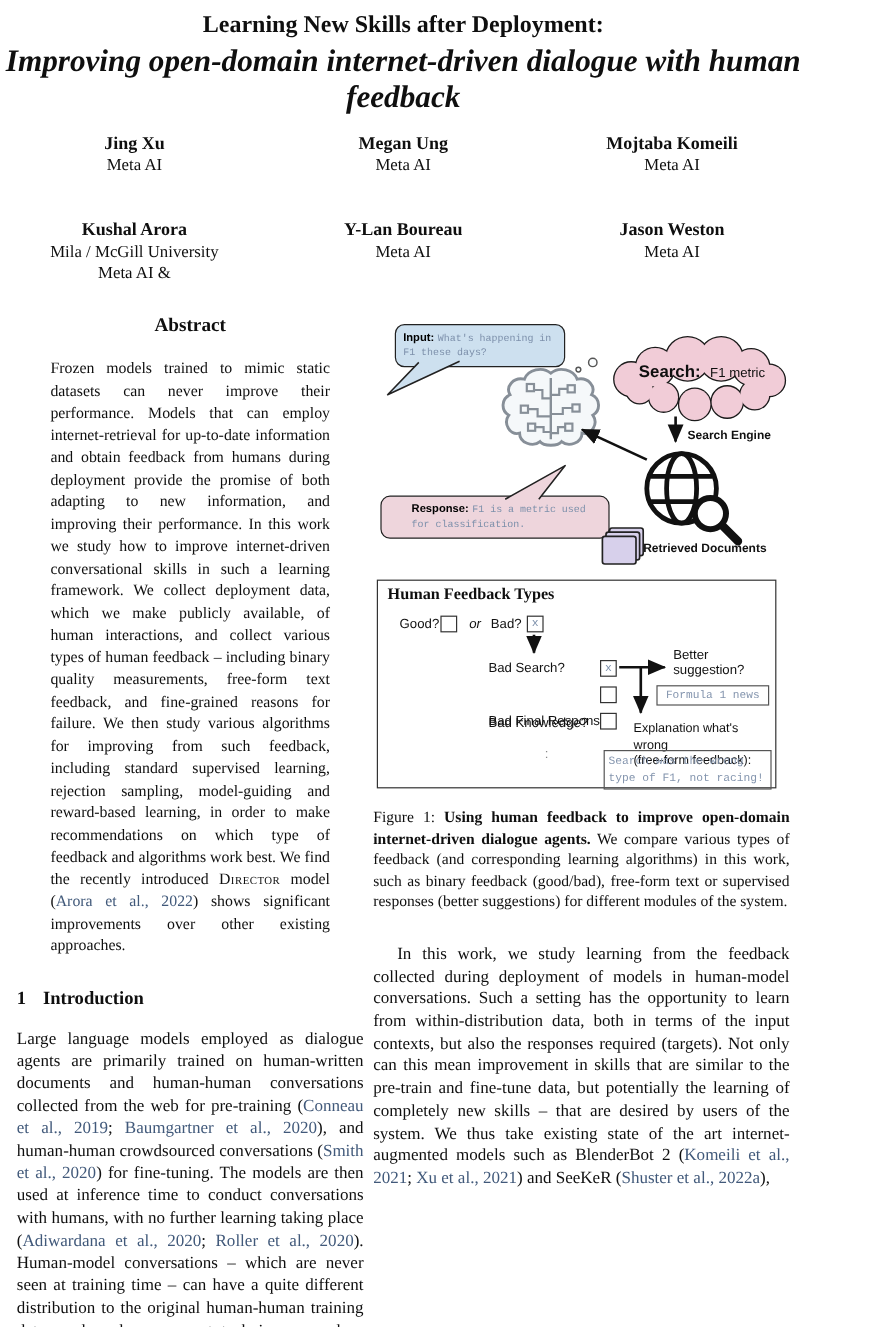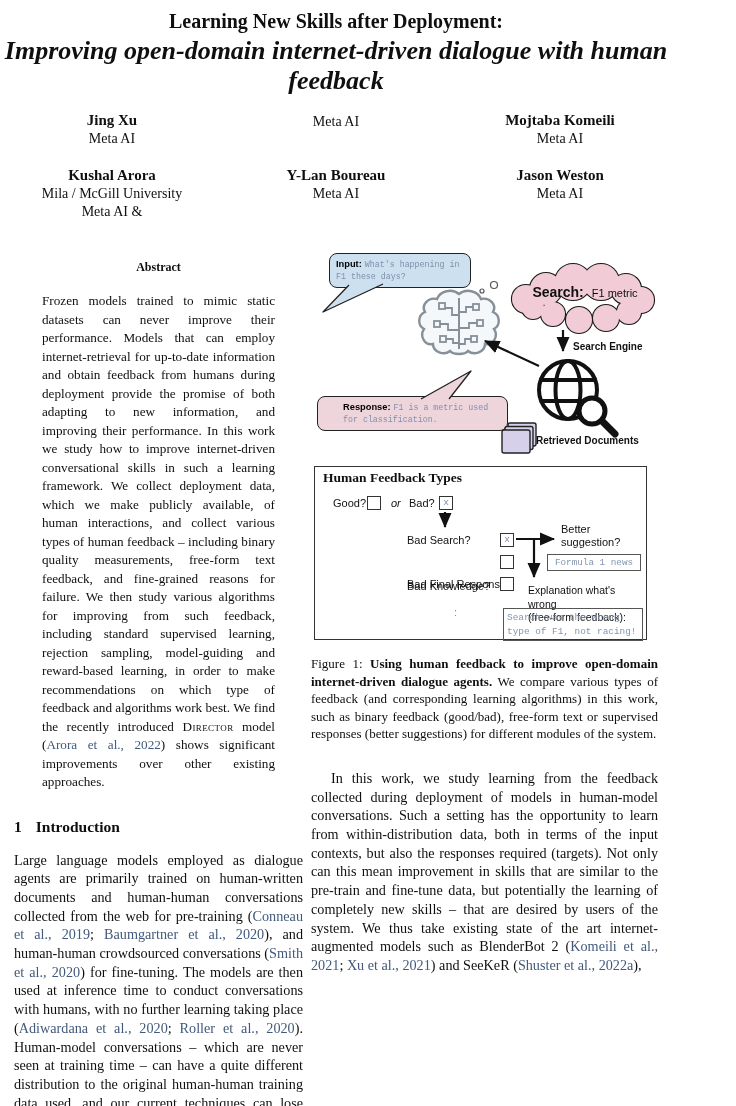--- a/index.html
+++ b/index.html
@@ -1,26 +1,26 @@
 <!DOCTYPE html>
 <html><head>
 <meta charset="utf-8">
 <style>
   html,body{margin:0;padding:0;background:#fff;}
   .page{position:relative;width:672px;height:1106px;overflow:hidden;background:#fff;
         color:#0f0f0f;font-family:"Liberation Serif",serif;}
   .title1{text-align:center;font-size:20px;font-weight:bold;margin-top:10px;}
   .title2{text-align:center;font-size:26px;font-weight:bold;font-style:italic;margin-top:3px;}
-  .authors{display:grid;grid-template-columns:1fr 1fr 1fr;row-gap:20px;margin-top:16px;text-align:center;}
+  .authors{display:grid;grid-template-columns:1fr 1fr 1fr;row-gap:37px;margin-top:16px;text-align:center;}
   .author .name{font-weight:bold;font-size:15px;}
   .author .affil{font-size:14px;margin-top:2px;}
   .cols{display:flex;margin-top:24px;padding:0 14px;gap:8px;}
   .col-left{width:352px;}
   .col-right{width:347px;}
-  .abs-head{text-align:center;font-weight:bold;font-size:12px;margin-top:16px;}
+  .abs-head{text-align:center;font-weight:bold;font-size:16px;margin-top:2px;}
   .abs-body{margin:17px 28px 0;font-size:13.2px;line-height:18.5px;text-align:justify;}
   .sec-head{margin-top:26px;font-size:15.5px;font-weight:bold;}
   .sec-num{margin-right:14px;}
   .body-para{margin:15px 0 0;font-size:14.2px;line-height:18.7px;text-align:justify;}
   .indent{text-indent:20px;}
   .seg-l{color:#41597a;}
   .seg-b{font-weight:bold;}
   .seg-sc{font-variant:small-caps;letter-spacing:.4px;}
   .caption{margin:15px 0 0;font-size:13px;line-height:17.6px;text-align:justify;}
 
@@ -61,20 +61,21 @@
 
   <div class="title1">Learning New Skills after Deployment:</div>
   <div class="title2">Improving open-domain internet-driven dialogue with human feedback</div>
 
   <div class="authors">
     <div class="author">
       <div class="name">Jing Xu</div>
       <div class="affil">Meta AI</div>
     </div>
     <div class="author">
+      <div class="name">Megan Ung</div>
       <div class="affil">Meta AI</div>
     </div>
     <div class="author">
       <div class="name">Mojtaba Komeili</div>
       <div class="affil">Meta AI</div>
     </div>
     <div class="author">
       <div class="name">Kushal Arora</div>
       <div class="affil">Mila / McGill University</div>
       <div class="affil">Meta AI &amp;</div>

